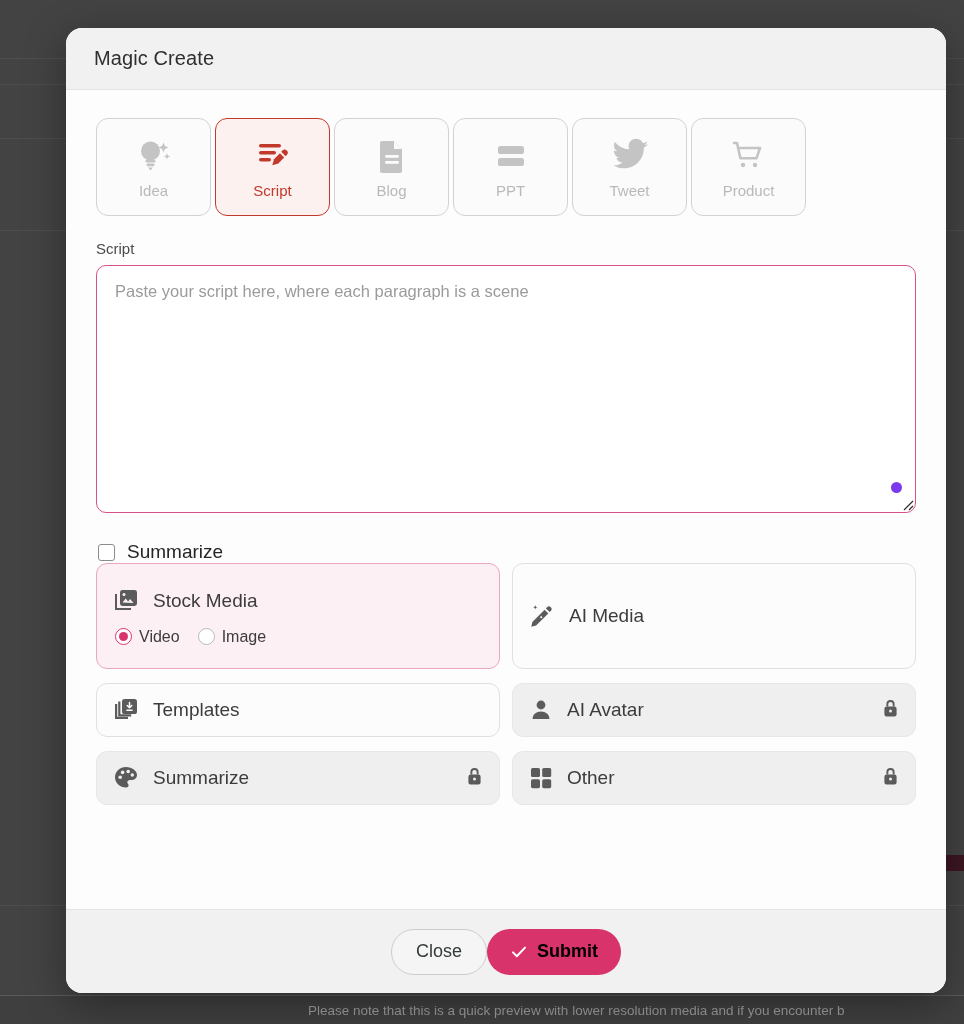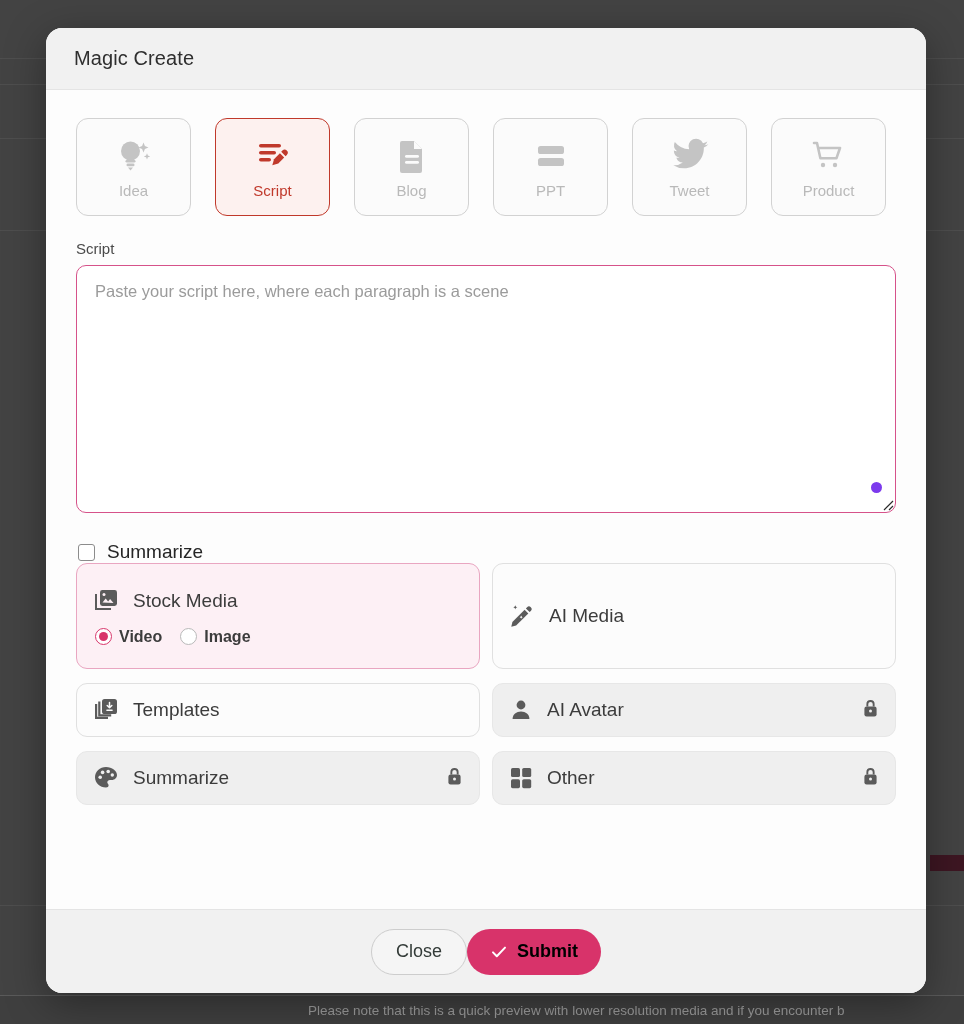--- a/index.html
+++ b/index.html
@@ -37,21 +37,21 @@
     font-size: 13.5px;
     line-height: 29px;
     padding-left: 308px;
     white-space: nowrap;
     overflow: hidden;
   }
 
   
   #modal {
     position: absolute;
-    left: 46px;
+    left: 66px;
     top: 28px;
     width: 880px;
     height: 965px;
     background: #ffffff;
     border-radius: 16px;
     box-shadow: 0 10px 40px rgba(0,0,0,.35);
     display: flex;
     flex-direction: column;
     overflow: hidden;
   }
@@ -74,21 +74,21 @@
   #modal-body {
     flex: 1 1 auto;
     background: #fdfdfd;
     padding: 28px 30px 8px 30px;
     overflow: hidden;
   }
 
   
   #type-tabs {
     display: flex;
-    gap: 24px;
+    gap: 4px;
     margin-bottom: 24px;
   }
   .type-tab {
     width: 115px;
     height: 98px;
     border: 1.5px solid #d2d2d2;
     border-radius: 12px;
     background: #fbfbfb;
     display: flex;
     flex-direction: column;
@@ -218,21 +218,20 @@
     right: 16px;
     top: 50%;
     transform: translateY(-50%);
   }
   .radio-row {
     display: flex;
     align-items: center;
     gap: 18px;
     margin-top: 14px;
     padding-left: 2px;
-    font-weight: bold;
   }
   .radio-item {
     display: flex;
     align-items: center;
     gap: 7px;
     cursor: pointer;
   }
   .radio-ring {
     width: 17px; height: 17px;
     border-radius: 50%;

